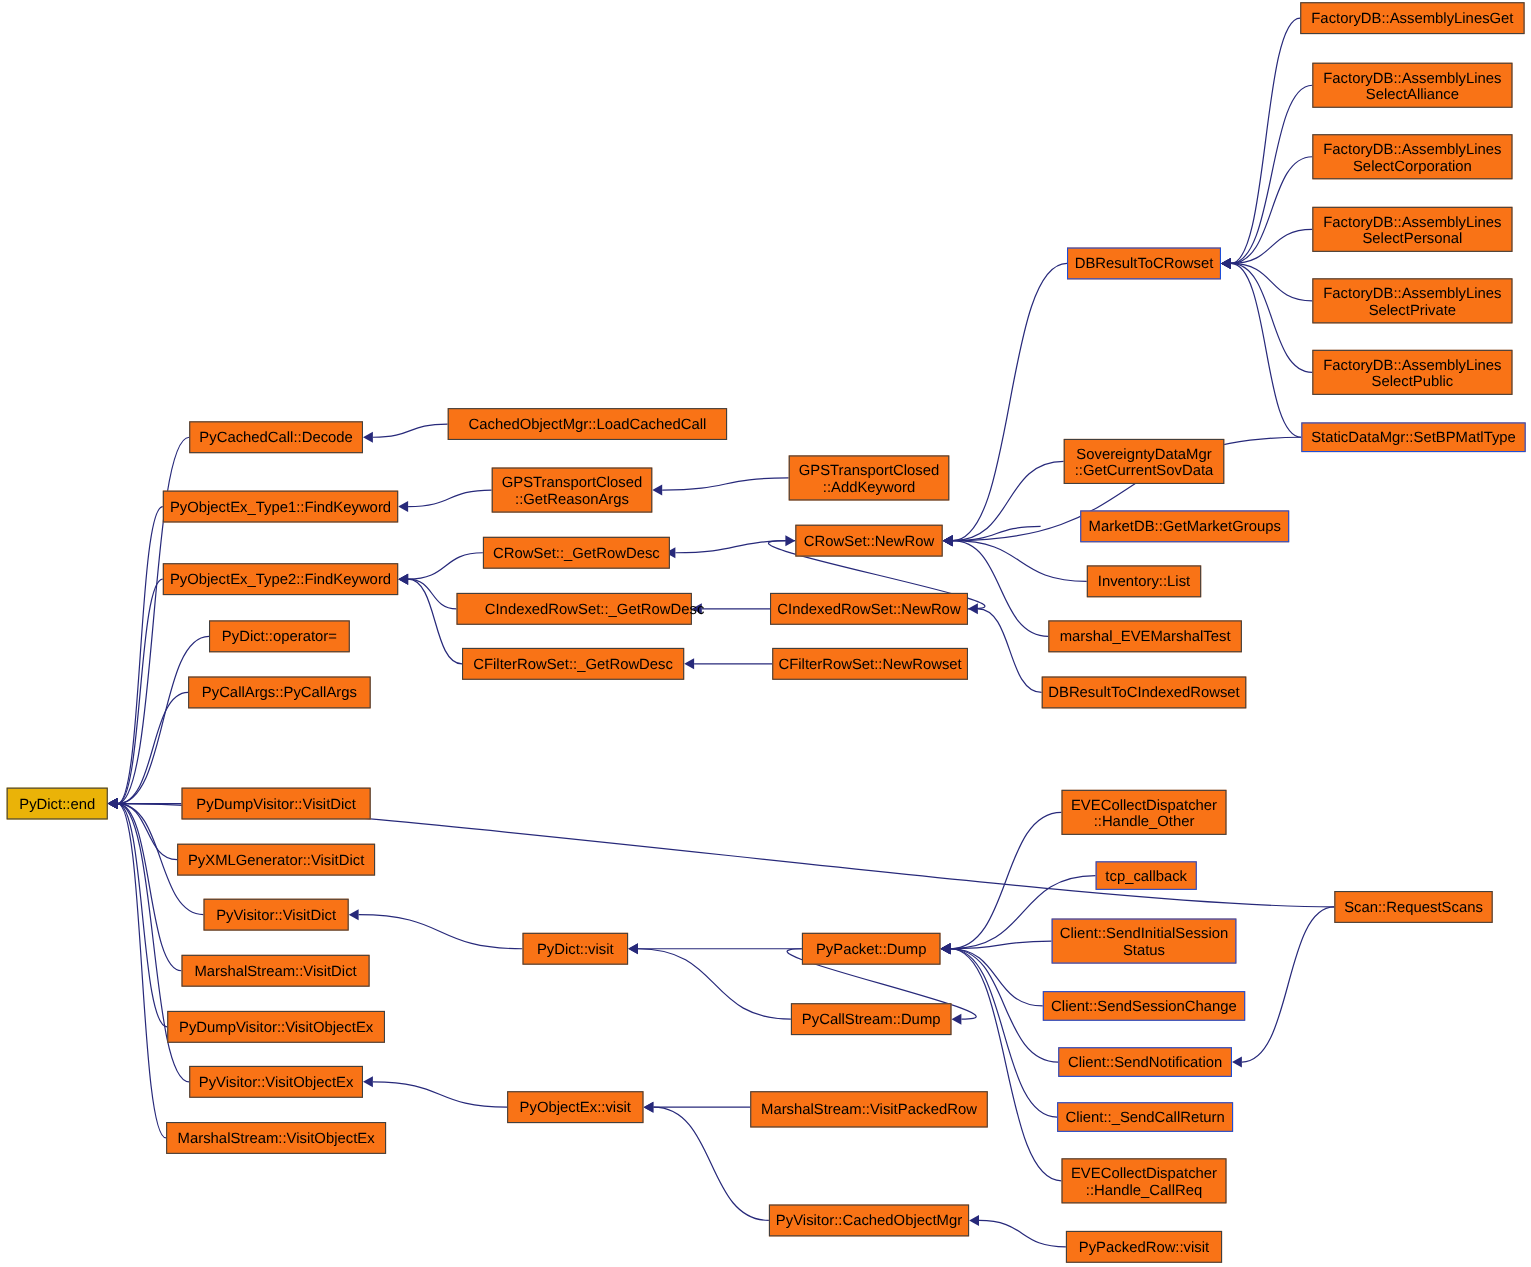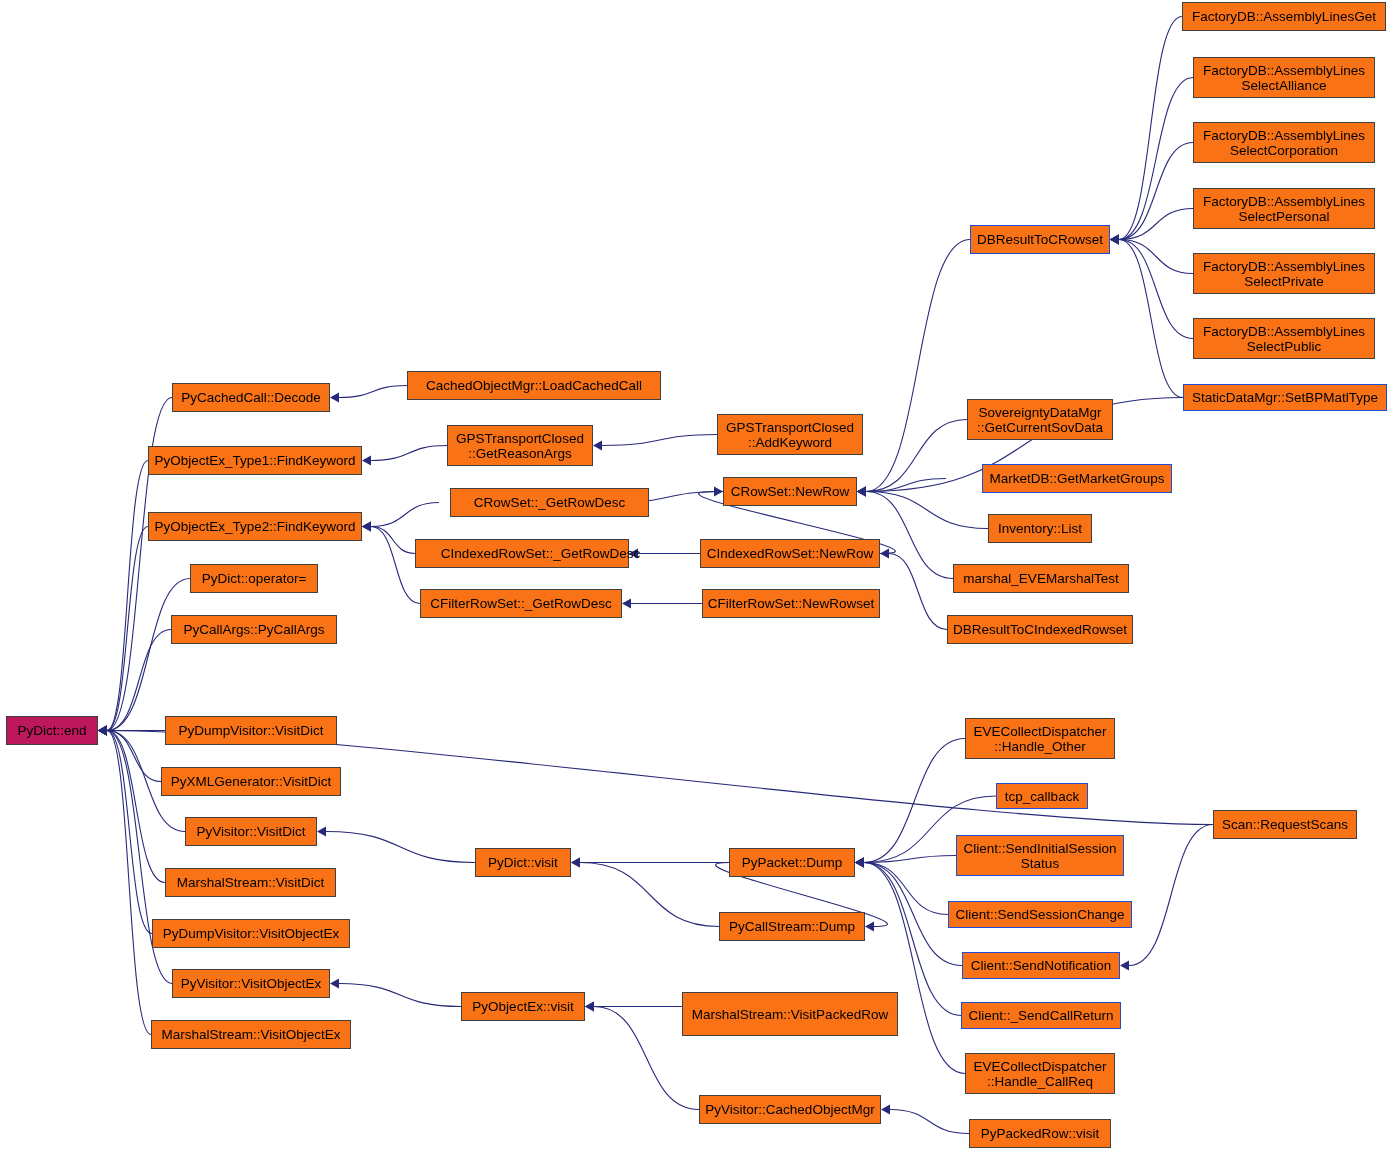--- a/index.html
+++ b/index.html
@@ -3,21 +3,21 @@
 <meta charset="utf-8">
 <style>
   html,body{margin:0;padding:0;background:#ffffff;}
   body{width:1392px;height:1152px;font-family:"Liberation Sans",sans-serif;}
   #graph{position:relative;width:1392px;height:1152px;overflow:hidden;}
   svg#edges{position:absolute;left:0;top:0;width:1392px;height:1152px;}
   .node{position:absolute;box-sizing:border-box;display:flex;align-items:center;justify-content:center;
         text-align:center;background:#f97316;border:1px solid #404040;color:#000000;
         font-size:13.5px;line-height:15px;letter-spacing:0px;white-space:pre-line;}
   .node.red{border:1px solid #1d4ed8;}
-  .node.root{background:#be185d;border:1px solid #404040;}
+  .node.root{background:#eab308;border:1px solid #404040;}
   .edge{fill:none;stroke:#27297a;stroke-width:1.1px;}
   .arrow{fill:#27297a;stroke:none;}
 </style>
 </head>
 <body>
 
 <div id="graph">
   <svg id="edges" viewBox="0 0 1392 1152">
       <path d="M 172 397.5 C 136.25 397.5, 142.75 730.5, 107 730.5" class="edge"></path>
       <polygon points="98,730.5 107,725.5 107,735.5" class="arrow"></polygon>
@@ -135,33 +135,33 @@
     <div class="node" style="left: 165px; top: 716px; width: 172px; height: 29px;">PyDumpVisitor::VisitDict</div>
     <div class="node" style="left: 161px; top: 767px; width: 180px; height: 29px;">PyXMLGenerator::VisitDict</div>
     <div class="node" style="left: 185px; top: 817px; width: 132px; height: 29px;">PyVisitor::VisitDict</div>
     <div class="node" style="left: 165px; top: 868px; width: 171px; height: 29px;">MarshalStream::VisitDict</div>
     <div class="node" style="left: 152px; top: 919px; width: 198px; height: 29px;">PyDumpVisitor::VisitObjectEx</div>
     <div class="node" style="left: 172px; top: 969px; width: 158px; height: 29px;">PyVisitor::VisitObjectEx</div>
     <div class="node" style="left: 151px; top: 1020px; width: 200px; height: 29px;">MarshalStream::VisitObjectEx</div>
     <div class="node" style="left: 407px; top: 371px; width: 254px; height: 29px;">CachedObjectMgr::LoadCachedCall</div>
     <div class="node" style="left: 447px; top: 425px; width: 146px; height: 41px;">GPSTransportClosed
 ::GetReasonArgs</div>
-    <div class="node" style="left: 450px; top: 488px; width: 199px; height: 29px;">CRowSet::_GetRowDesc</div>
+    <div class="node" style="left: 439px; top: 488px; width: 170px; height: 29px;">CRowSet::_GetRowDesc</div>
     <div class="node" style="left: 415px; top: 539px; width: 214px; height: 29px; padding-left: 37px;">CIndexedRowSet::_GetRowDesc</div>
     <div class="node" style="left: 420px; top: 589px; width: 202px; height: 29px;">CFilterRowSet::_GetRowDesc</div>
     <div class="node" style="left: 475px; top: 848px; width: 96px; height: 29px;">PyDict::visit</div>
     <div class="node" style="left: 461px; top: 992px; width: 124px; height: 29px;">PyObjectEx::visit</div>
     <div class="node" style="left: 717px; top: 414px; width: 146px; height: 41px;">GPSTransportClosed
 ::AddKeyword</div>
     <div class="node" style="left: 723px; top: 477px; width: 134px; height: 29px;">CRowSet::NewRow</div>
     <div class="node" style="left: 700px; top: 539px; width: 180px; height: 29px;">CIndexedRowSet::NewRow</div>
     <div class="node" style="left: 702px; top: 589px; width: 178px; height: 29px;">CFilterRowSet::NewRowset</div>
     <div class="node" style="left: 729px; top: 848px; width: 126px; height: 29px;">PyPacket::Dump</div>
     <div class="node" style="left: 719px; top: 912px; width: 146px; height: 29px;">PyCallStream::Dump</div>
-    <div class="node" style="left: 682px; top: 992px; width: 216px; height: 44px;">MarshalStream::VisitPackedRow</div>
+    <div class="node" style="left: 682px; top: 992px; width: 216px; height: 33px;">MarshalStream::VisitPackedRow</div>
     <div class="node" style="left: 699px; top: 1095px; width: 182px; height: 29px;">PyVisitor::CachedObjectMgr</div>
     <div class="node red" style="left: 970px; top: 225px; width: 140px; height: 29px;">DBResultToCRowset</div>
     <div class="node" style="left: 967px; top: 399px; width: 146px; height: 41px;">SovereigntyDataMgr
 ::GetCurrentSovData</div>
     <div class="node red" style="left: 946px; top: 464px; width: 190px; height: 29px; margin-left: 36px;">MarketDB::GetMarketGroups</div>
     <div class="node" style="left: 988px; top: 514px; width: 104px; height: 29px;">Inventory::List</div>
     <div class="node" style="left: 953px; top: 564px; width: 176px; height: 29px;">marshal_EVEMarshalTest</div>
     <div class="node" style="left: 947px; top: 615px; width: 186px; height: 29px;">DBResultToCIndexedRowset</div>
     <div class="node" style="left: 965px; top: 718px; width: 150px; height: 41px;">EVECollectDispatcher
 ::Handle_Other</div>

